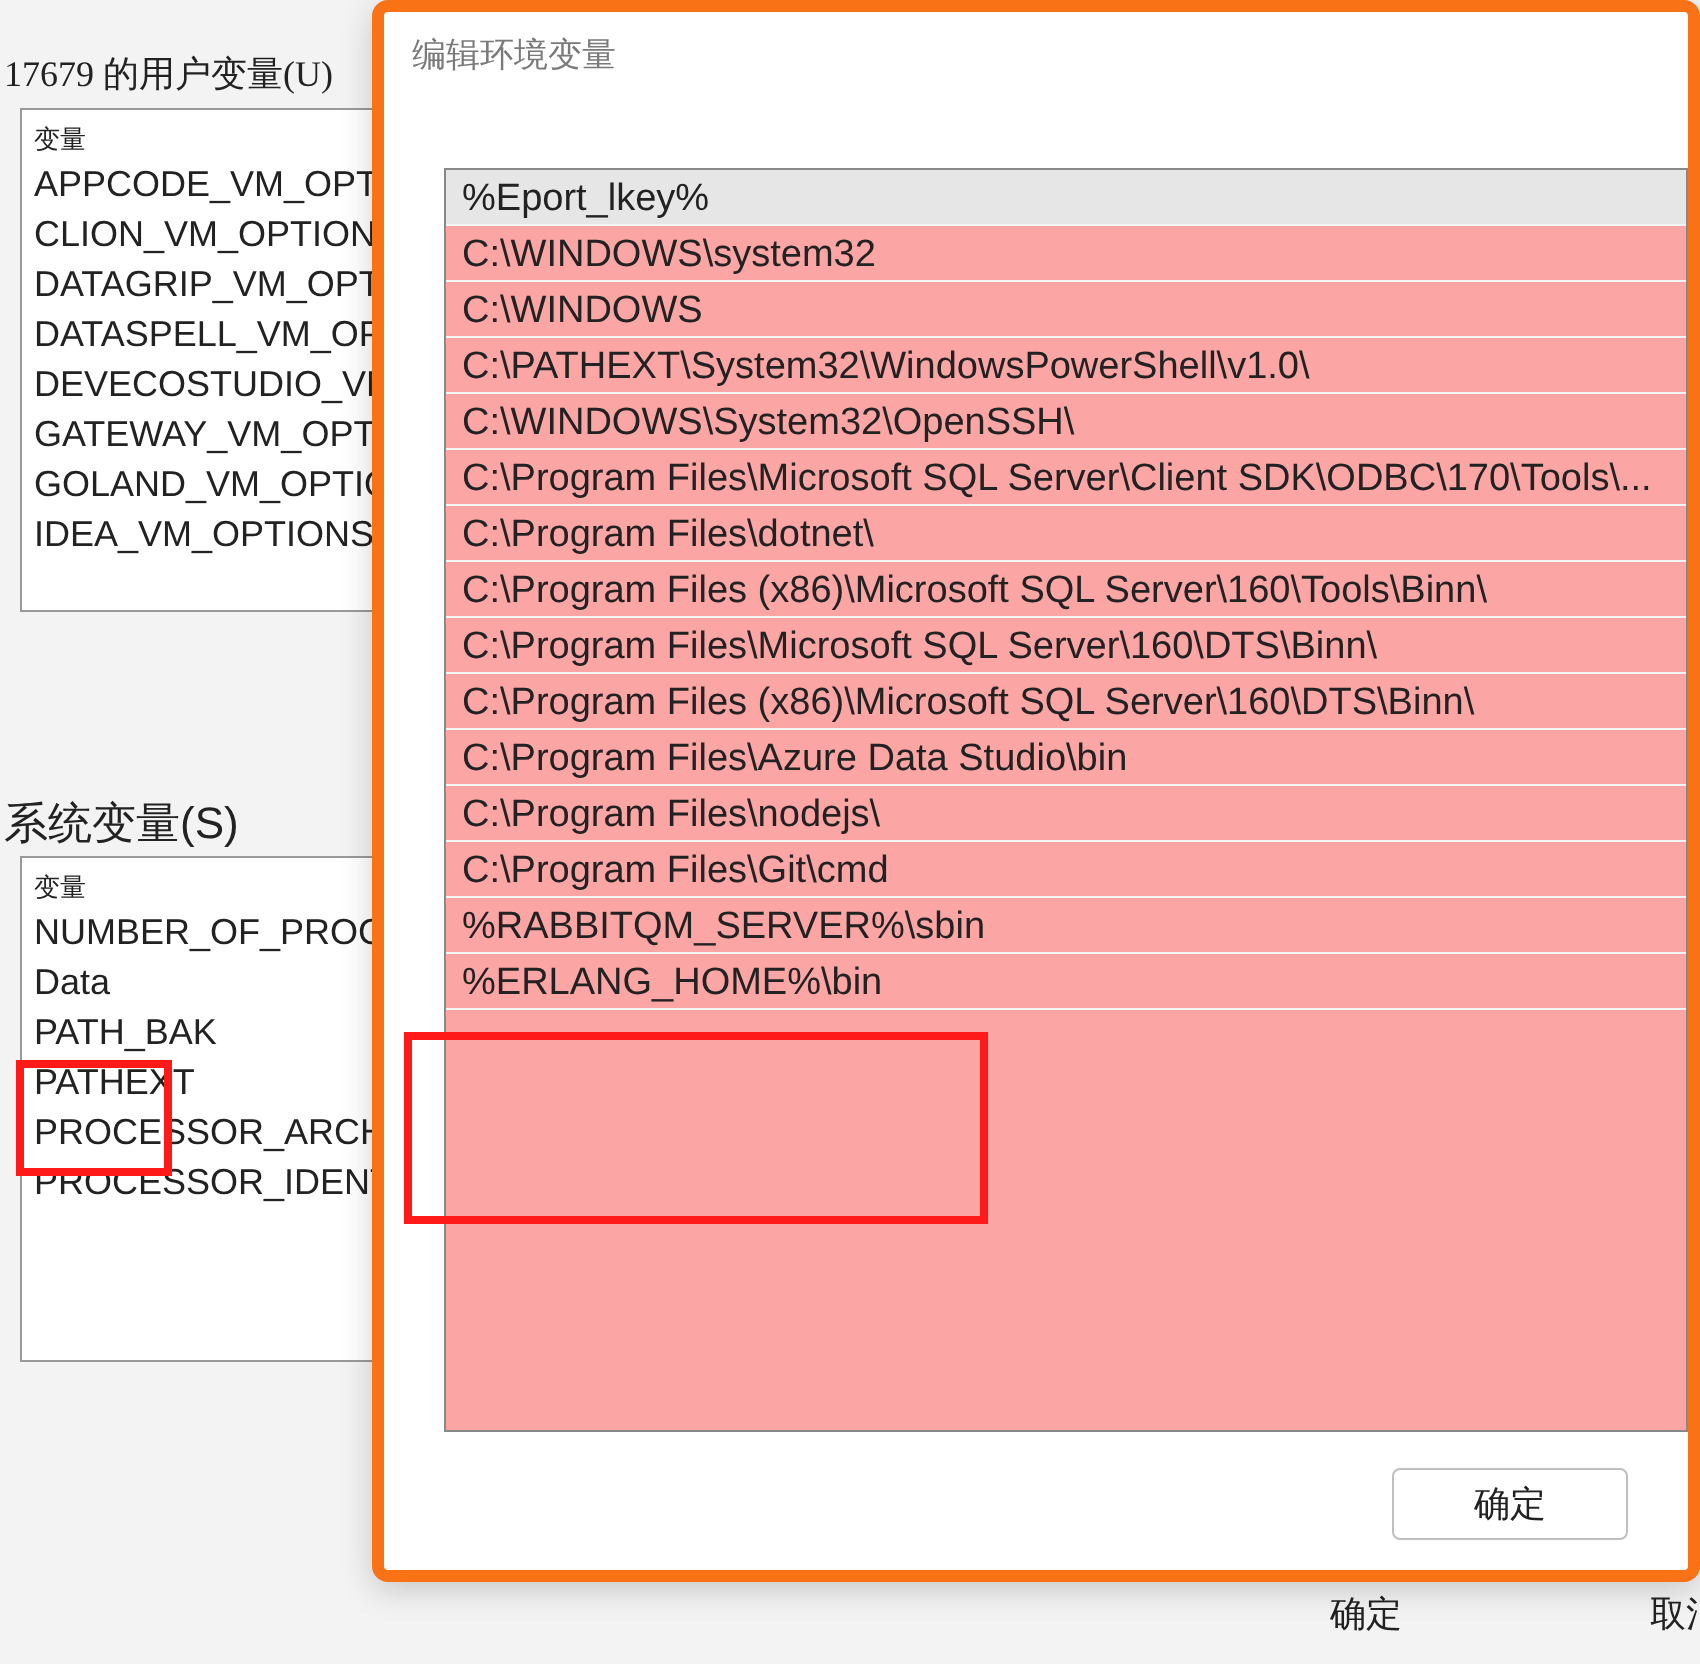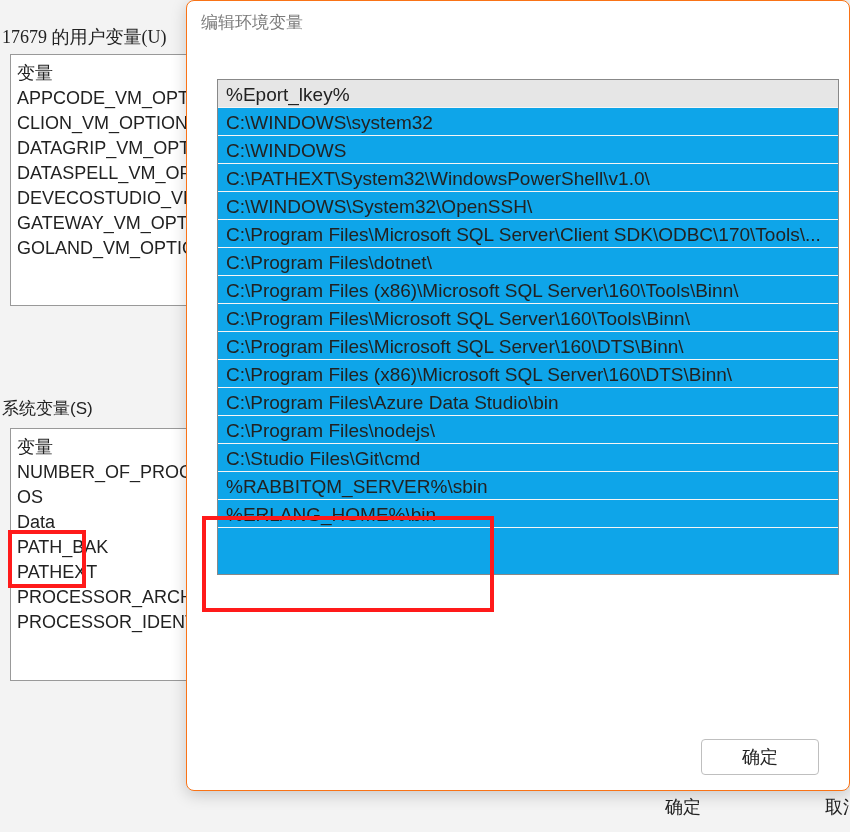--- a/index.html
+++ b/index.html
@@ -35,35 +35,35 @@
     left: 10px;
     width: 178px;
     height: 252px;
     background: #fff;
     border: 1px solid #999;
     padding: 4px 6px;
     overflow: hidden;
   }
   .user-vars-box .header,
   .sys-vars-box .header {
-    font-size: 18px;
+    font-size: 13px;
     padding: 2px 0 1px;
   }
   .user-vars-box .row,
   .sys-vars-box .row {
     padding: 2px 0;
     white-space: nowrap;
     font-size: 18px;
   }
 
   .sys-label {
     position: absolute;
     top: 397px;
     left: 2px;
-    font-size: 17px;
+    font-size: 22px;
   }
   .sys-vars-box {
     position: absolute;
     top: 428px;
     left: 10px;
     width: 178px;
     height: 253px;
     background: #fff;
     border: 1px solid #999;
     padding: 4px 6px;
@@ -90,38 +90,38 @@
   }
 
   
   .dialog {
     position: absolute;
     top: 0;
     left: 186px;
     width: 664px;
     height: 791px;
     background: #fff;
-    border: 1px solid #f97316;
+    border: 6px solid #f97316;
     border-radius: 8px;
     box-shadow: 0 4px 16px rgba(0,0,0,0.18);
     overflow: hidden;
   }
   .dialog-title {
     padding: 10px 14px 8px;
     font-size: 17px;
     color: #7a7a7a;
   }
   .path-list {
     position: absolute;
     top: 78px;
     left: 30px;
     width: 622px;
-    height: 496px;
+    height: 632px;
     border: 1px solid #888;
-    background: #0ea5e9;
+    background: #fca5a5;
     overflow: hidden;
   }
   .path-list .entry {
     padding: 2px 6px 2px 8px;
     font-size: 19px;
     white-space: nowrap;
     overflow: hidden;
     text-overflow: ellipsis;
     border-bottom: 1px solid #f5f5f5;
     line-height: 26px;
@@ -175,28 +175,28 @@
 
   <div class="user-vars-box">
     <div class="header">变量</div>
     <div class="row">APPCODE_VM_OPTIONS</div>
     <div class="row">CLION_VM_OPTIONS</div>
     <div class="row">DATAGRIP_VM_OPTIONS</div>
     <div class="row">DATASPELL_VM_OPTIONS</div>
     <div class="row">DEVECOSTUDIO_VM_OPTIONS</div>
     <div class="row">GATEWAY_VM_OPTIONS</div>
     <div class="row">GOLAND_VM_OPTIONS</div>
+    <div class="row">IDEA_VM_OPTIONS</div>
   </div>
 
   <div class="sys-label">系统变量(S)</div>
 
   <div class="sys-vars-box">
     <div class="header">变量</div>
     <div class="row">NUMBER_OF_PROCESSORS</div>
-    <div class="row">OS</div>
     <div class="row">Data</div>
     <div class="row">PATH_BAK</div>
     <div class="row">PATHEXT</div>
     <div class="row">PROCESSOR_ARCHITECTURE</div>
     <div class="row">PROCESSOR_IDENTIFIER</div>
   </div>
 
   <div class="parent-ok">确定</div>
   <div class="parent-cancel">取消</div>
 </div>
@@ -206,26 +206,25 @@
 
   <div class="path-list">
     <div class="entry selected">%Eport_lkey%</div>
     <div class="entry">C:\WINDOWS\system32</div>
     <div class="entry">C:\WINDOWS</div>
     <div class="entry">C:\PATHEXT\System32\WindowsPowerShell\v1.0\</div>
     <div class="entry">C:\WINDOWS\System32\OpenSSH\</div>
     <div class="entry">C:\Program Files\Microsoft SQL Server\Client SDK\ODBC\170\Tools\...</div>
     <div class="entry">C:\Program Files\dotnet\</div>
     <div class="entry">C:\Program Files (x86)\Microsoft SQL Server\160\Tools\Binn\</div>
-    <div class="entry">C:\Program Files\Microsoft SQL Server\160\Tools\Binn\</div>
     <div class="entry">C:\Program Files\Microsoft SQL Server\160\DTS\Binn\</div>
     <div class="entry">C:\Program Files (x86)\Microsoft SQL Server\160\DTS\Binn\</div>
     <div class="entry">C:\Program Files\Azure Data Studio\bin</div>
     <div class="entry">C:\Program Files\nodejs\</div>
-    <div class="entry">C:\Studio Files\Git\cmd</div>
+    <div class="entry">C:\Program Files\Git\cmd</div>
     <div class="entry">%RABBITQM_SERVER%\sbin</div>
     <div class="entry">%ERLANG_HOME%\bin</div>
   </div>
 
   <div class="dlg-ok">确定</div>
 </div>
 
 <div class="anno1"></div>
 <div class="anno2"></div>
 

